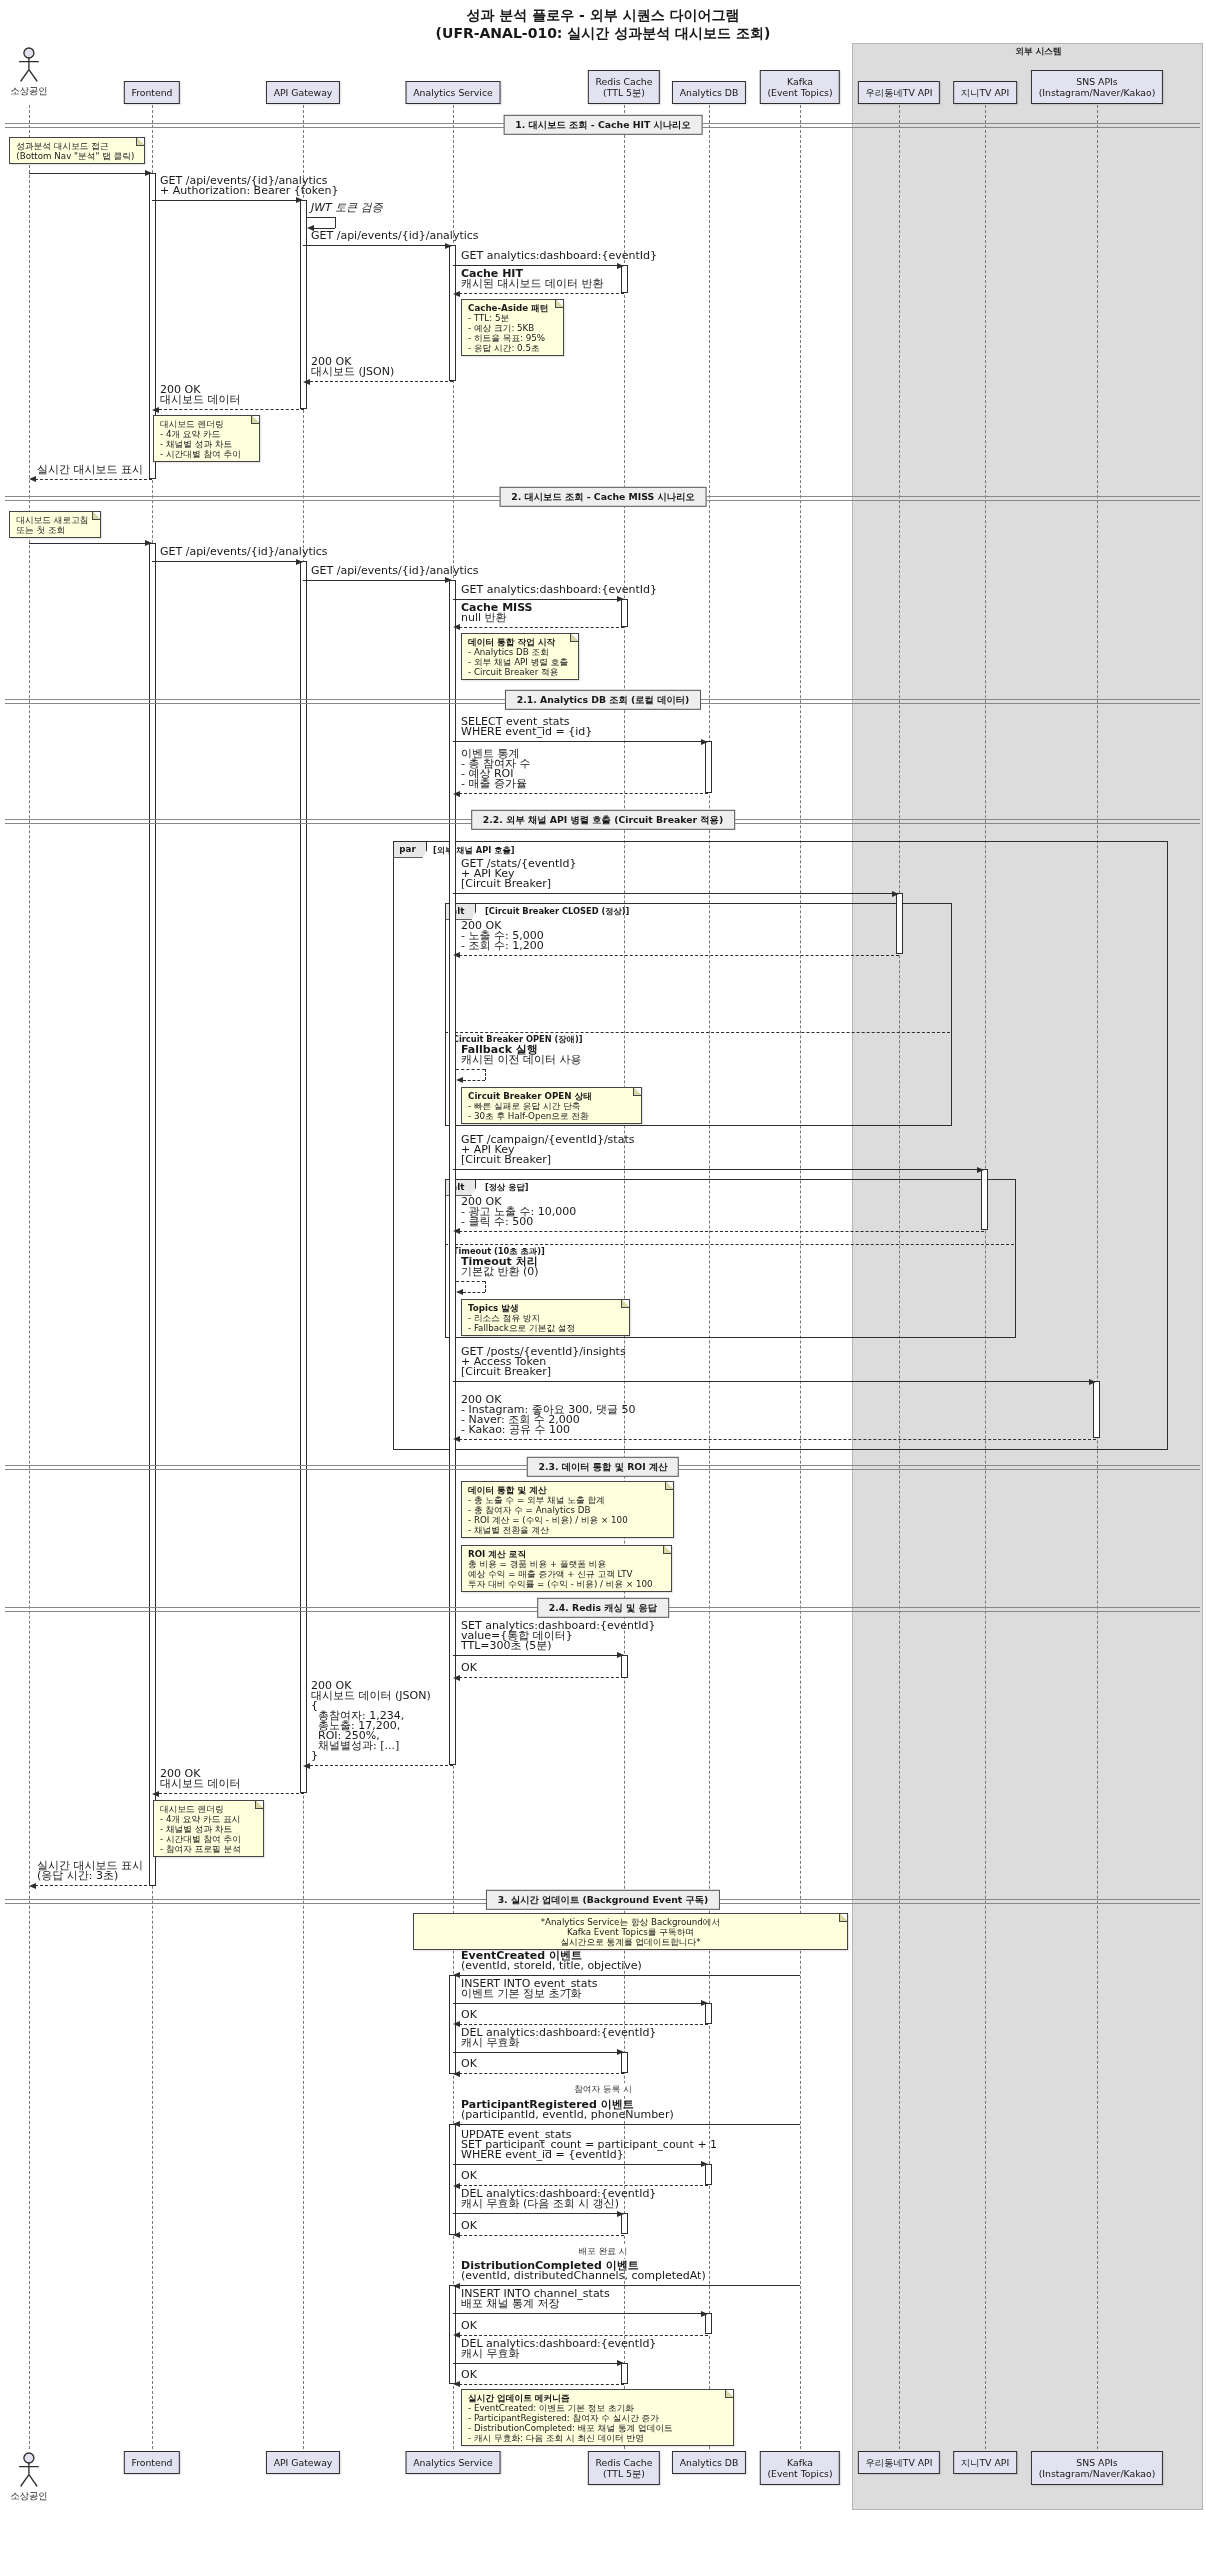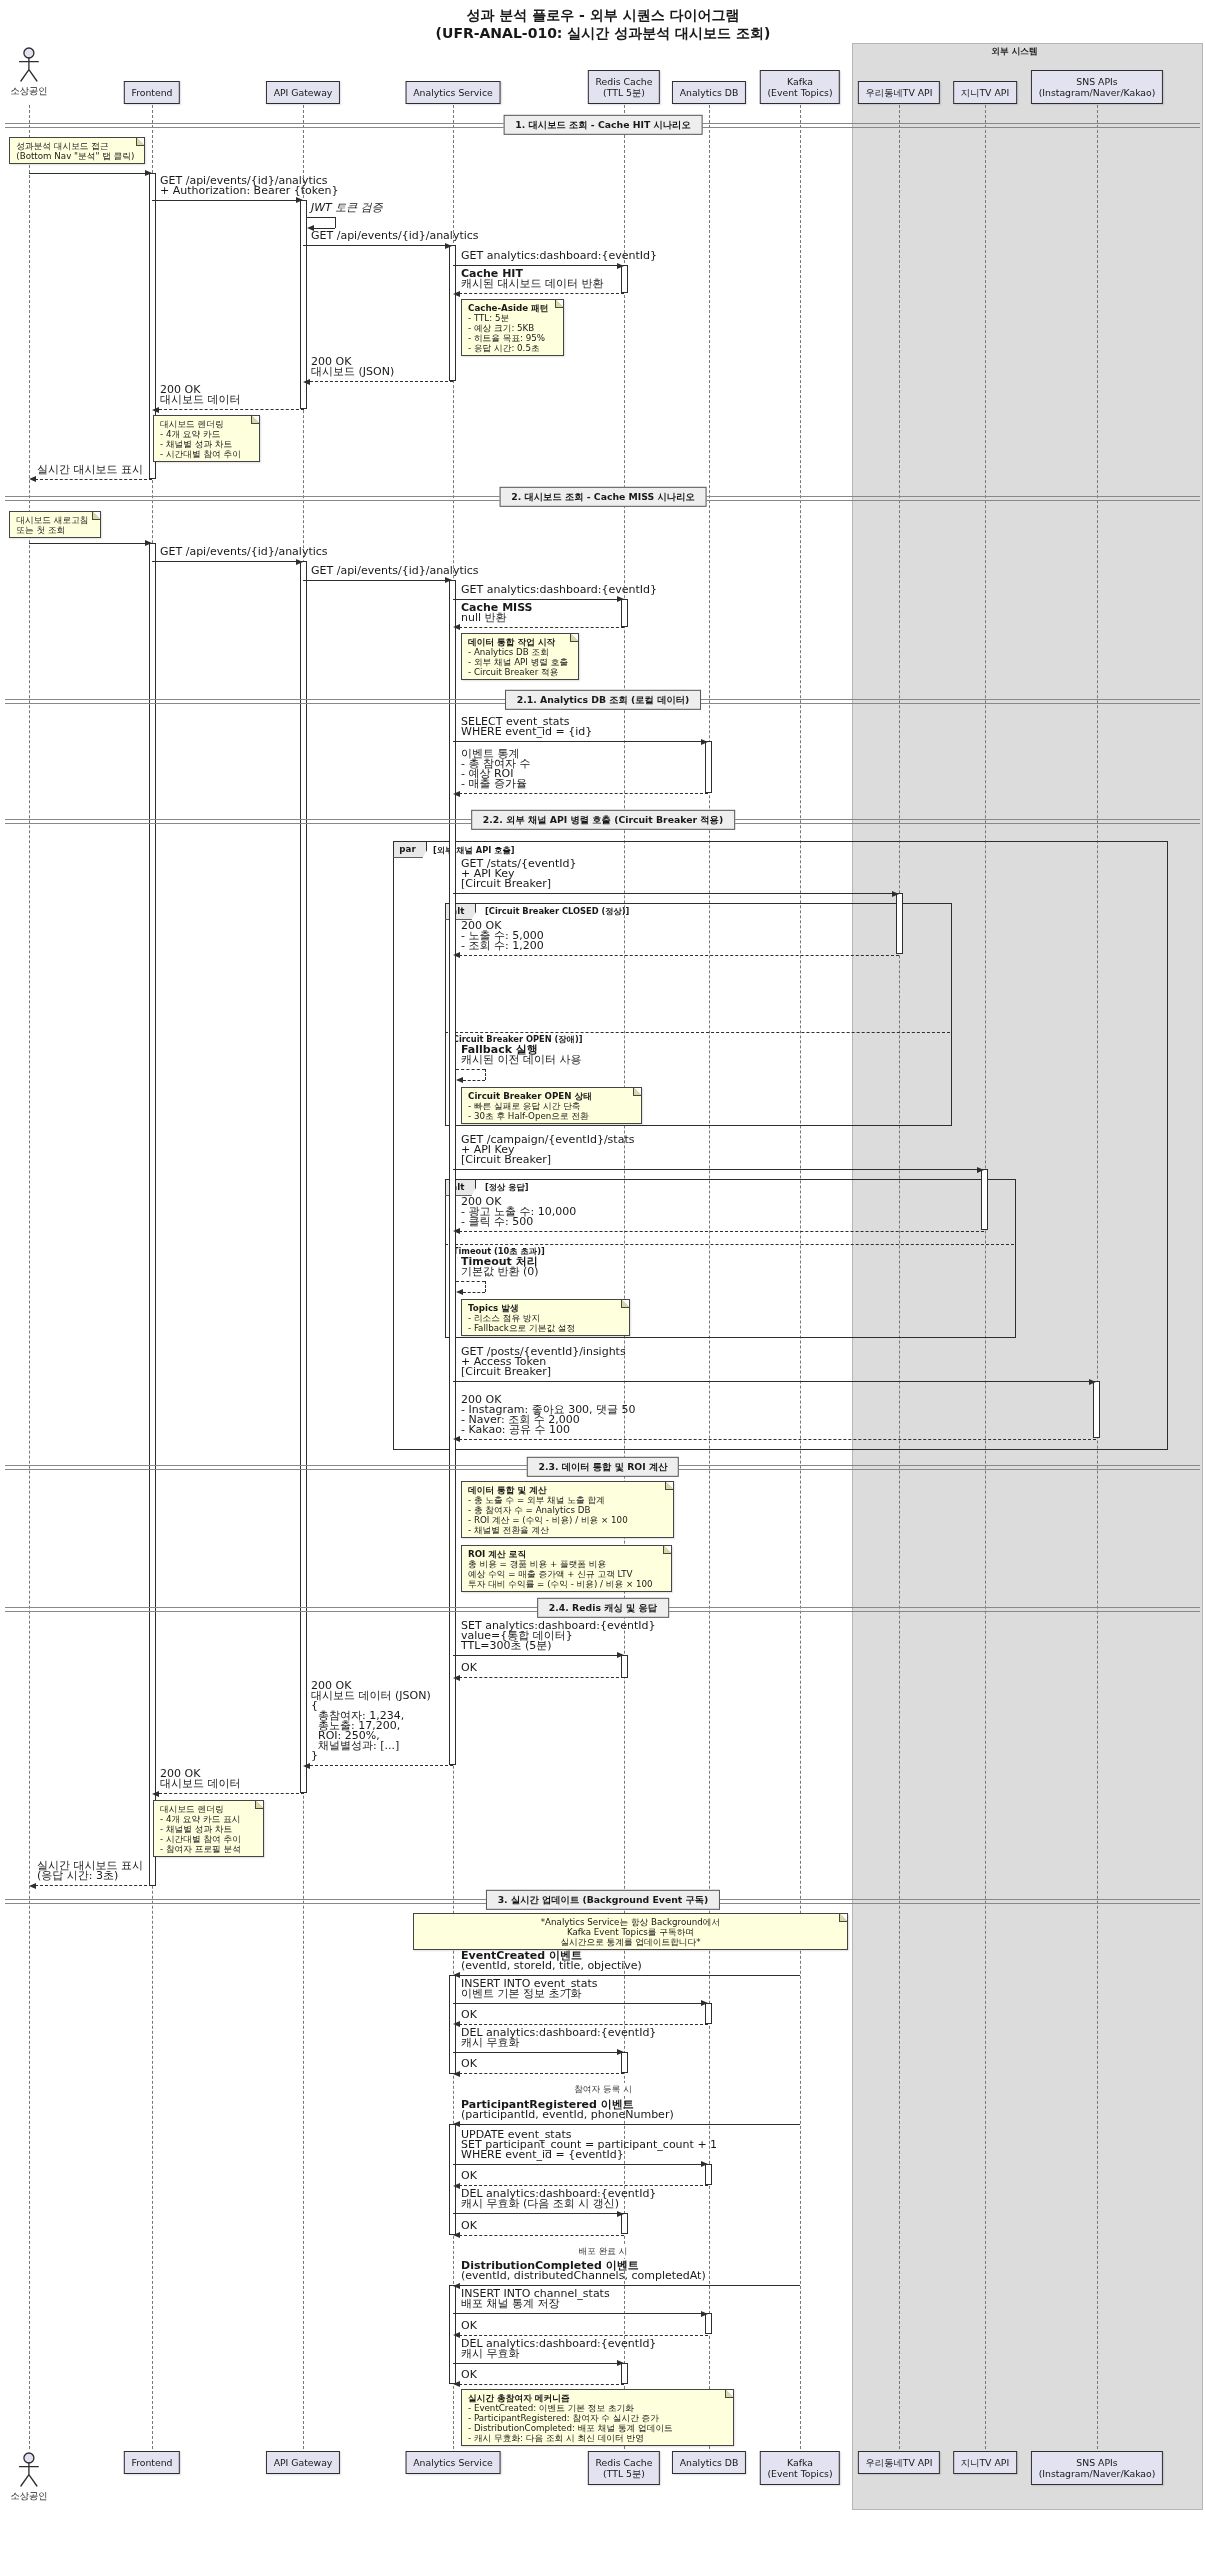--- a/index.html
+++ b/index.html
@@ -42,21 +42,21 @@
   .actor{transform:translateX(-50%);display:flex;flex-direction:column;align-items:center;z-index:6}
   .actorlabel{font-size:9.3px;margin-top:2px;white-space:nowrap;text-align:center}
 </style>
 </head>
 <body>
 
 <div id="stage">
   <div class="t title" style="top:6.7px">성과 분석 플로우 - 외부 시퀀스 다이어그램</div>
   <div class="t title" style="top:25px">(UFR-ANAL-010: 실시간 성과분석 대시보드 조회)</div>
 <div class="t ext" style="left: 852px; top: 43px; width: 349px; height: 2465px;"></div>
-    <div class="t extlabel" style="left: 852px; top: 46px; width: 325px;">외부 시스템</div>
+    <div class="t extlabel" style="left: 852px; top: 46px; width: 325px; padding-left: 24px;">외부 시스템</div>
     <div class="t lifeline" style="left: 29px; top: 105px; height: 2344px;"></div>
     <div class="t lifeline" style="left: 152px; top: 105px; height: 2344px;"></div>
     <div class="t lifeline" style="left: 303px; top: 105px; height: 2344px;"></div>
     <div class="t lifeline" style="left: 453px; top: 105px; height: 2344px;"></div>
     <div class="t lifeline" style="left: 624px; top: 105px; height: 2344px;"></div>
     <div class="t lifeline" style="left: 709px; top: 105px; height: 2344px;"></div>
     <div class="t lifeline" style="left: 800px; top: 105px; height: 2344px;"></div>
     <div class="t lifeline" style="left: 899px; top: 105px; height: 2344px;"></div>
     <div class="t lifeline" style="left: 985px; top: 105px; height: 2344px;"></div>
     <div class="t lifeline" style="left: 1097px; top: 105px; height: 2344px;"></div>
@@ -518,20 +518,20 @@
     </div>
     <div class="t hline" style="left: 453px; top: 2363px; width: 165px;"></div>
     <div class="t arr-r" style="left: 617px; top: 2360px;"></div>
     <div class="t mlabel" style="left: 461px; top: 2370px;">
       <div>OK</div>
     </div>
     <div class="t hline dsh" style="left: 459px; top: 2384px; width: 165px;"></div>
     <div class="t arr-l" style="left: 453px; top: 2381px;"></div>
     <div class="t note" style="left: 461px; top: 2389px; width: 273px;">
       <i class="fold"></i>
-      <div style="font-weight: bold;">실시간 총참여자 메커니즘</div>
+      <div style="font-weight: bold;">실시간 업데이트 메커니즘</div>
       <div>- EventCreated: 이벤트 기본 정보 초기화</div>
       <div>- ParticipantRegistered: 참여자 수 실시간 증가</div>
       <div>- DistributionCompleted: 배포 채널 통계 업데이트</div>
       <div>- 캐시 무효화: 다음 조회 시 최신 데이터 반영</div>
     </div>
   </div>
 
 
 </body></html>

